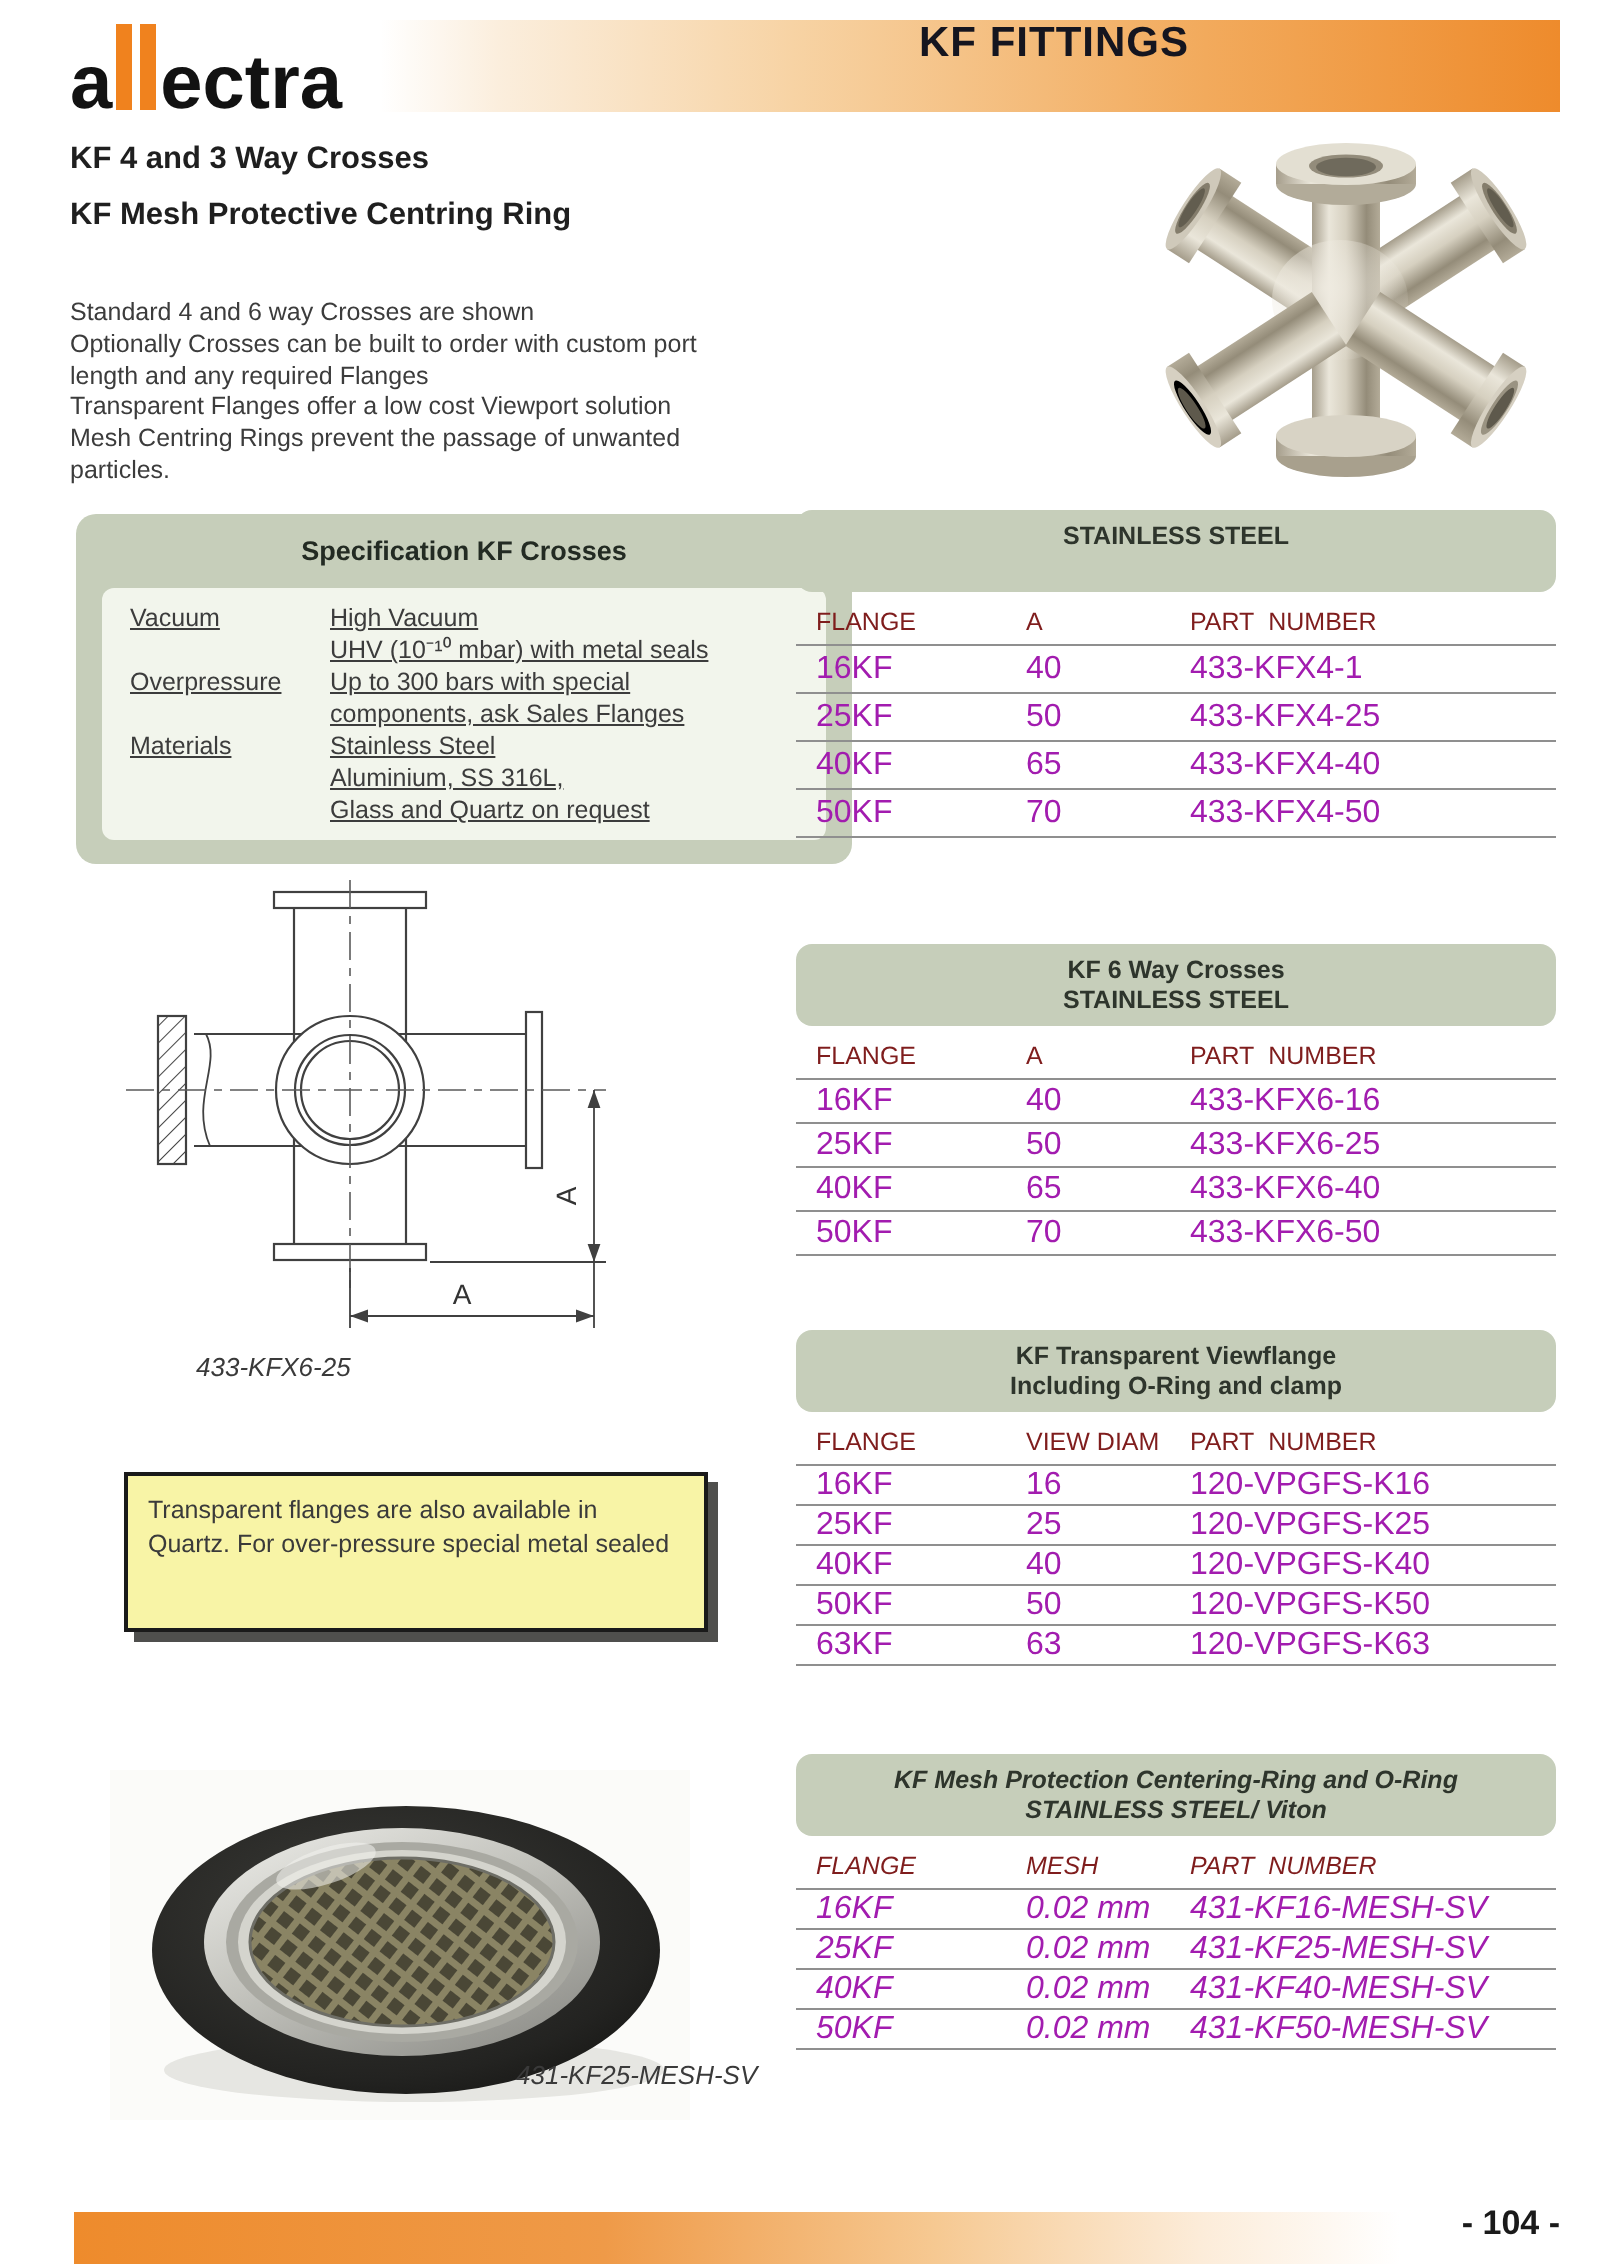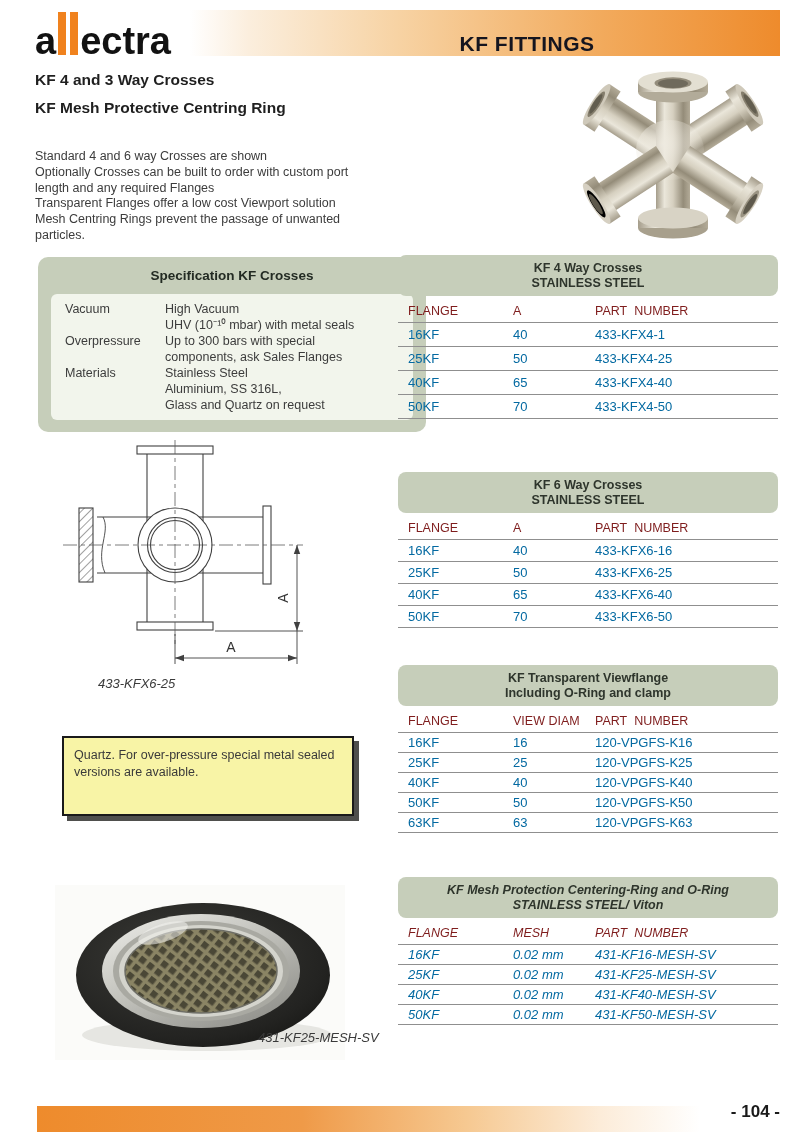--- a/index.html
+++ b/index.html
@@ -6,21 +6,21 @@
   body{background:#888;}
   .page{
     position:relative;width:800px;height:1132px;background:#ffffff;
     margin:0 auto;overflow:hidden;
     font-family:"Liberation Sans", sans-serif;color:#333;
   }
   
   .banner{
     position:absolute;left:190px;top:10px;width:590px;height:46px;
     background:linear-gradient(to right,#ffffff 0%,#fbeedd 10%,#f7d3a4 35%,#f2aa5c 70%,#ee8b2c 100%);
-    display:flex;align-items:flex-end;justify-content:center;
+    display:flex;align-items:flex-start;justify-content:center;
   }
   .banner-title{
     font-size:21px;font-weight:bold;color:#15151f;letter-spacing:0.5px;
     transform:translateX(42px);
   }
   .brand{
     position:absolute;left:35px;top:11px;height:50px;
     display:flex;align-items:baseline;line-height:46px;
     font-size:38px;font-weight:bold;color:#121212;
   }
@@ -35,35 +35,35 @@
   .spec-box{
     position:absolute;left:38px;top:257px;width:388px;height:175px;
     background:#c6ceba;border-radius:10px;
   }
   .spec-title{padding-top:11px;text-align:center;font-size:13.5px;font-weight:bold;color:#232b23;}
   .spec-inner{
     position:absolute;left:13px;right:13px;top:37px;bottom:12px;
     background:#f2f5ec;border-radius:6px;padding:7px 0 0 14px;box-sizing:border-box;
     font-size:12.5px;color:#3c3c3c;
   }
-  .spec-row{display:grid;grid-template-columns:100px 1fr;}
+  .spec-row{display:grid;grid-template-columns:100px 1fr;text-decoration:underline;}
   .spec-values{display:flex;flex-direction:column;}
   .spec-inner .ln{line-height:16px;}
   
   .rtable{position:absolute;left:398px;width:380px;}
   .rtable-head{
     height:41px;background:#c6ceba;border-radius:8px;
     text-align:center;padding-top:6px;box-sizing:border-box;
   }
   .rtable-head div{font-size:12.5px;font-weight:bold;color:#2e352c;line-height:15px;}
   .tbody{margin-top:4px;}
   .row{
     display:grid;grid-template-columns:105px 82px 1fr;align-items:center;
     padding-left:10px;border-bottom:1px solid #8f8f8f;
-    font-size:13px;color:#0369a1;
+    font-size:16px;color:#a21caf;
   }
   .row.cols{font-size:12.5px;color:#7f1d1d;height:22px;}
   .rh23 .row:not(.cols){height:23px;}
   .rh21 .row:not(.cols){height:21px;}
   .rh19 .row:not(.cols){height:19px;}
   
   .drawing{position:absolute;left:35px;top:438px;}
   .caption{font-style:italic;font-size:13px;color:#3a3a3a;position:absolute;}
   .cap-drawing{left:98px;top:676px;}
   .cap-photo{left:258px;top:1030px;}
@@ -206,21 +206,20 @@
           <span class="ln">Stainless Steel</span>
           <span class="ln">Aluminium, SS 316L,</span>
           <span class="ln">Glass and Quartz on request</span>
         </span>
       </div>
     </div>
   </div>
 
   <div class="rtable rh23" style="top:255px;">
     <div class="rtable-head">
-      <div>KF 4 Way Crosses</div>
       <div>STAINLESS STEEL</div>
     </div>
     <div class="tbody">
       <div class="row cols">
         <span>FLANGE</span>
         <span>A</span>
         <span>PART&nbsp;&nbsp;NUMBER</span>
       </div>
       <div class="row">
         <span>16KF</span>
@@ -365,22 +364,22 @@
       </div>
       <div class="row">
         <span>63KF</span>
           <span>63</span>
           <span>120-VPGFS-K63</span>
       </div>
     </div>
   </div>
 
   <div class="note-box">
+    <div>Transparent flanges are also available in</div>
     <div>Quartz. For over-pressure special metal sealed</div>
-    <div>versions are available.</div>
   </div>
 
   <svg class="photo-mesh" width="290" height="175" viewBox="0 0 290 175">
     <defs>
       <radialGradient id="oring" cx="0.42" cy="0.38" r="0.75">
         <stop offset="0" stop-color="#3c3c38"></stop>
           <stop offset="0.75" stop-color="#232321"></stop>
         <stop offset="1" stop-color="#151513"></stop>
       </radialGradient>
       <linearGradient id="metal" x1="0" y1="0" x2="0.8" y2="1">

